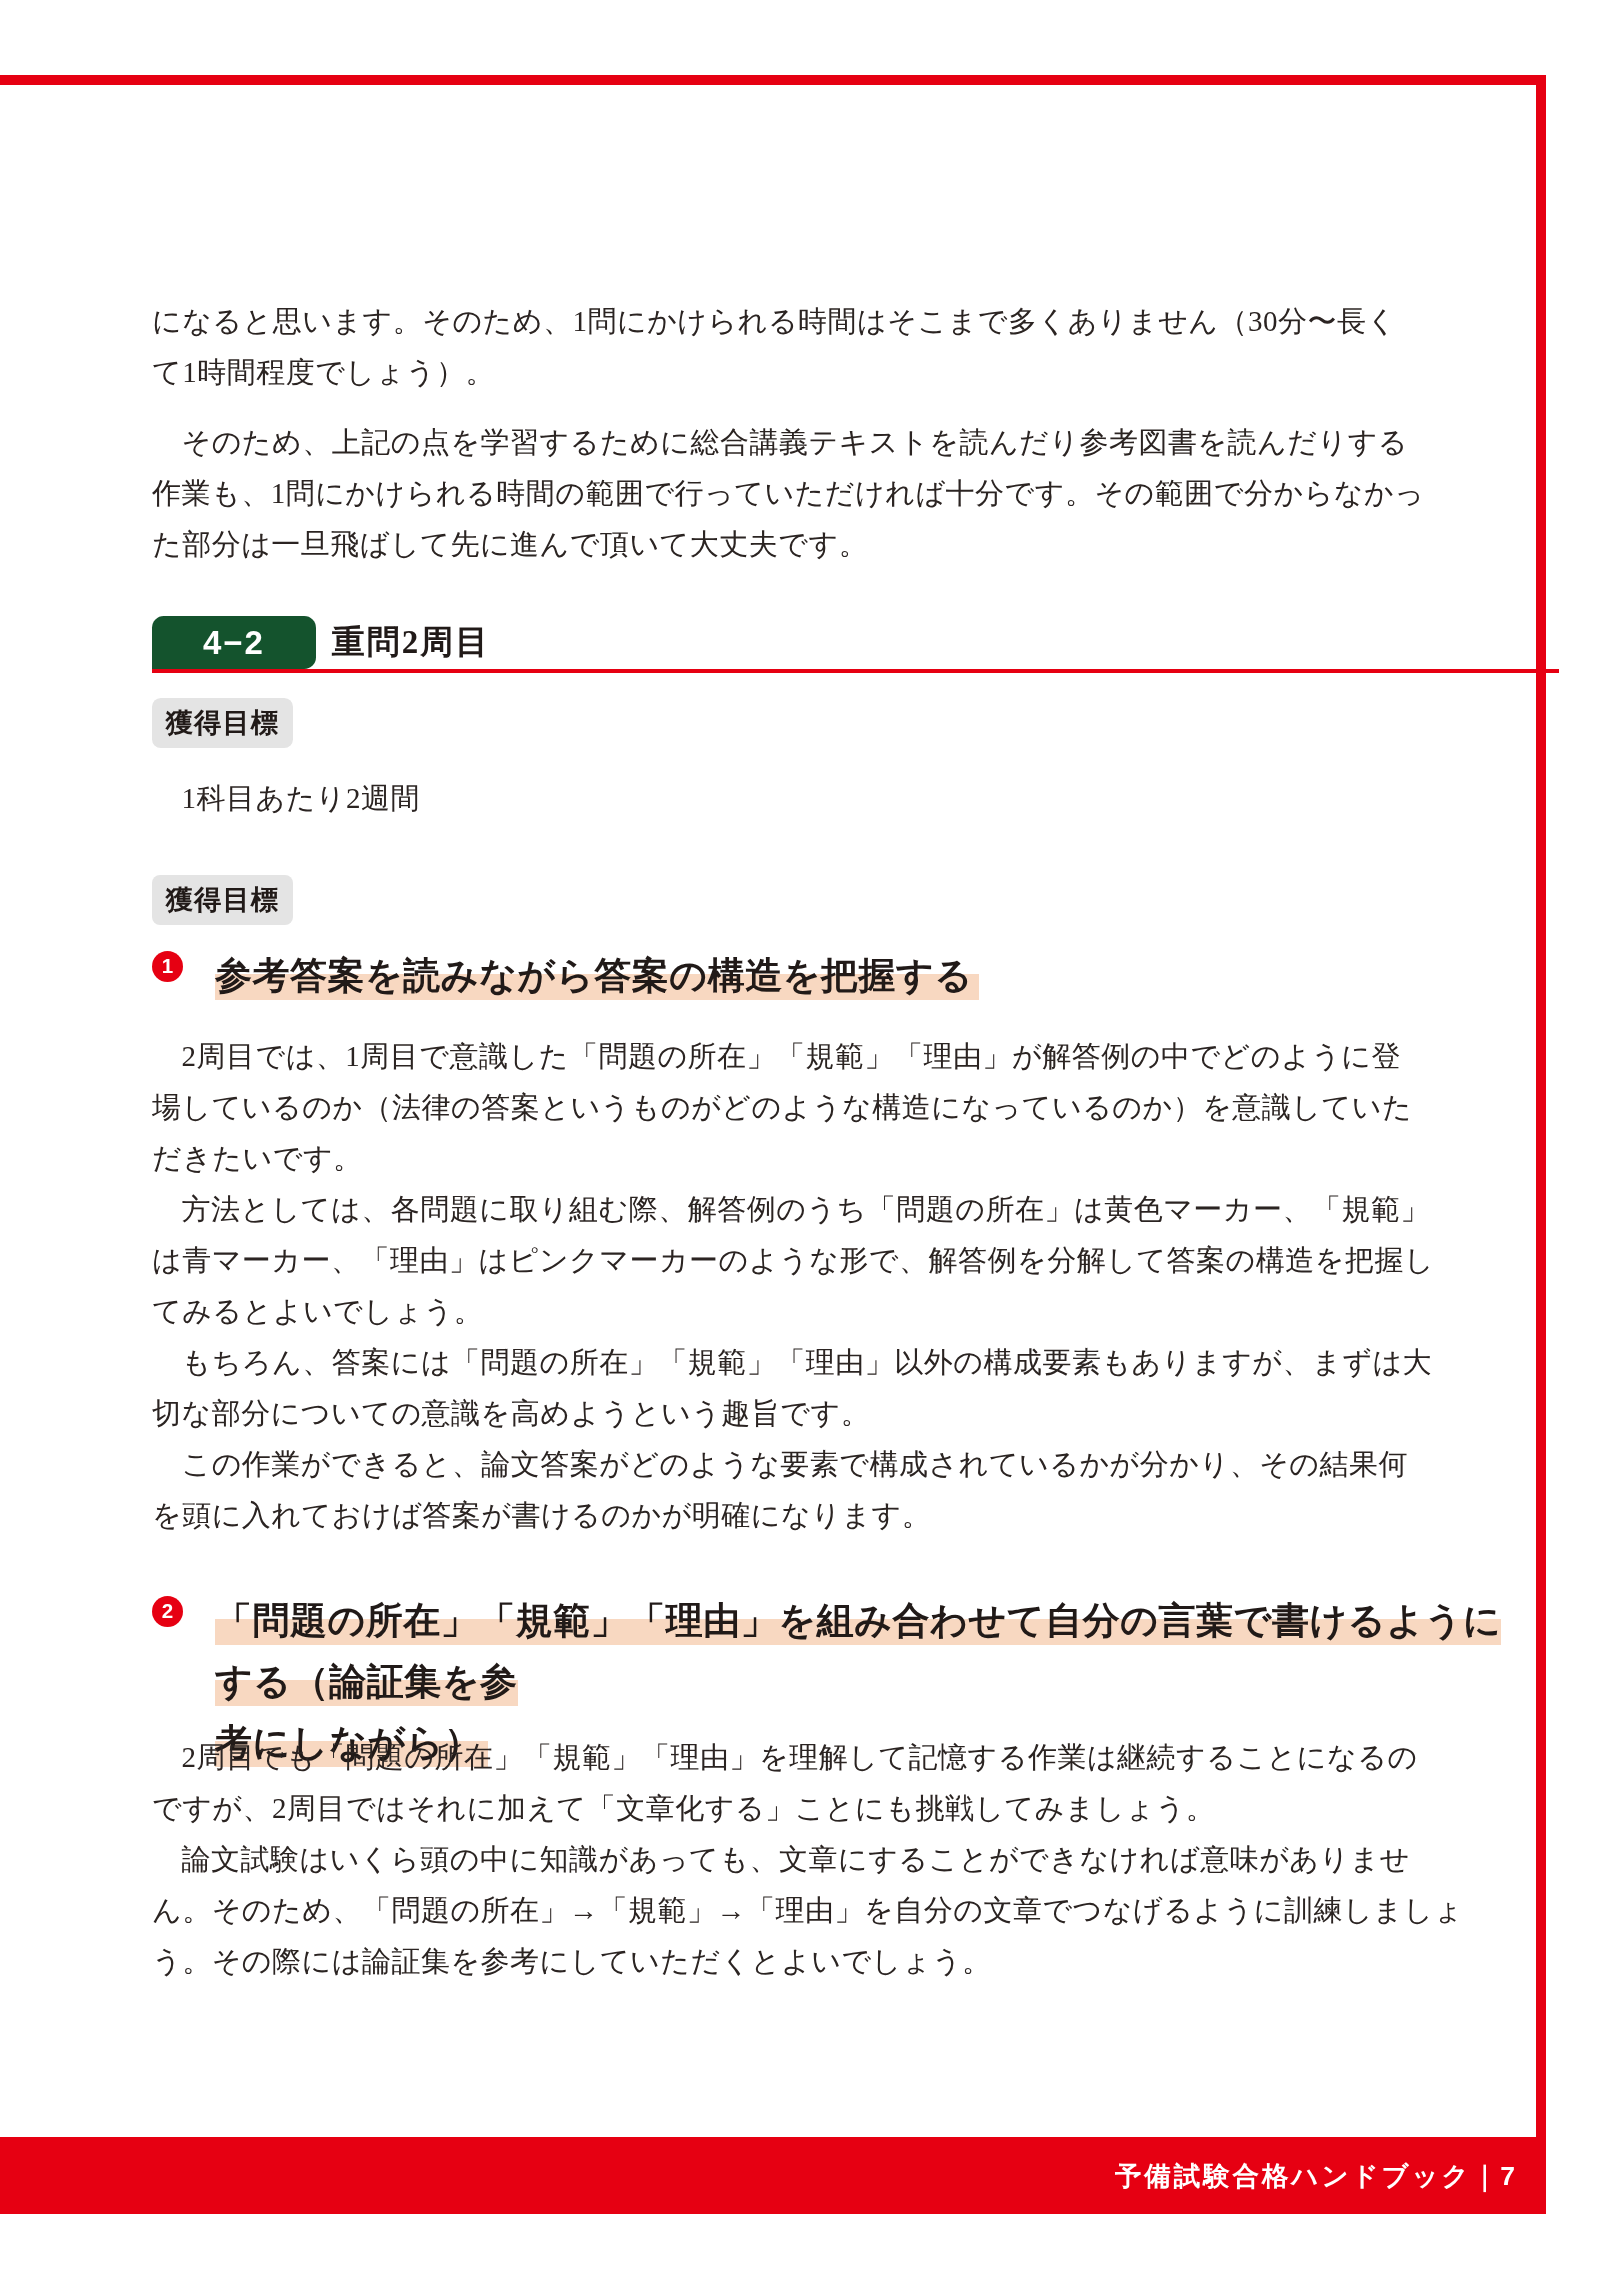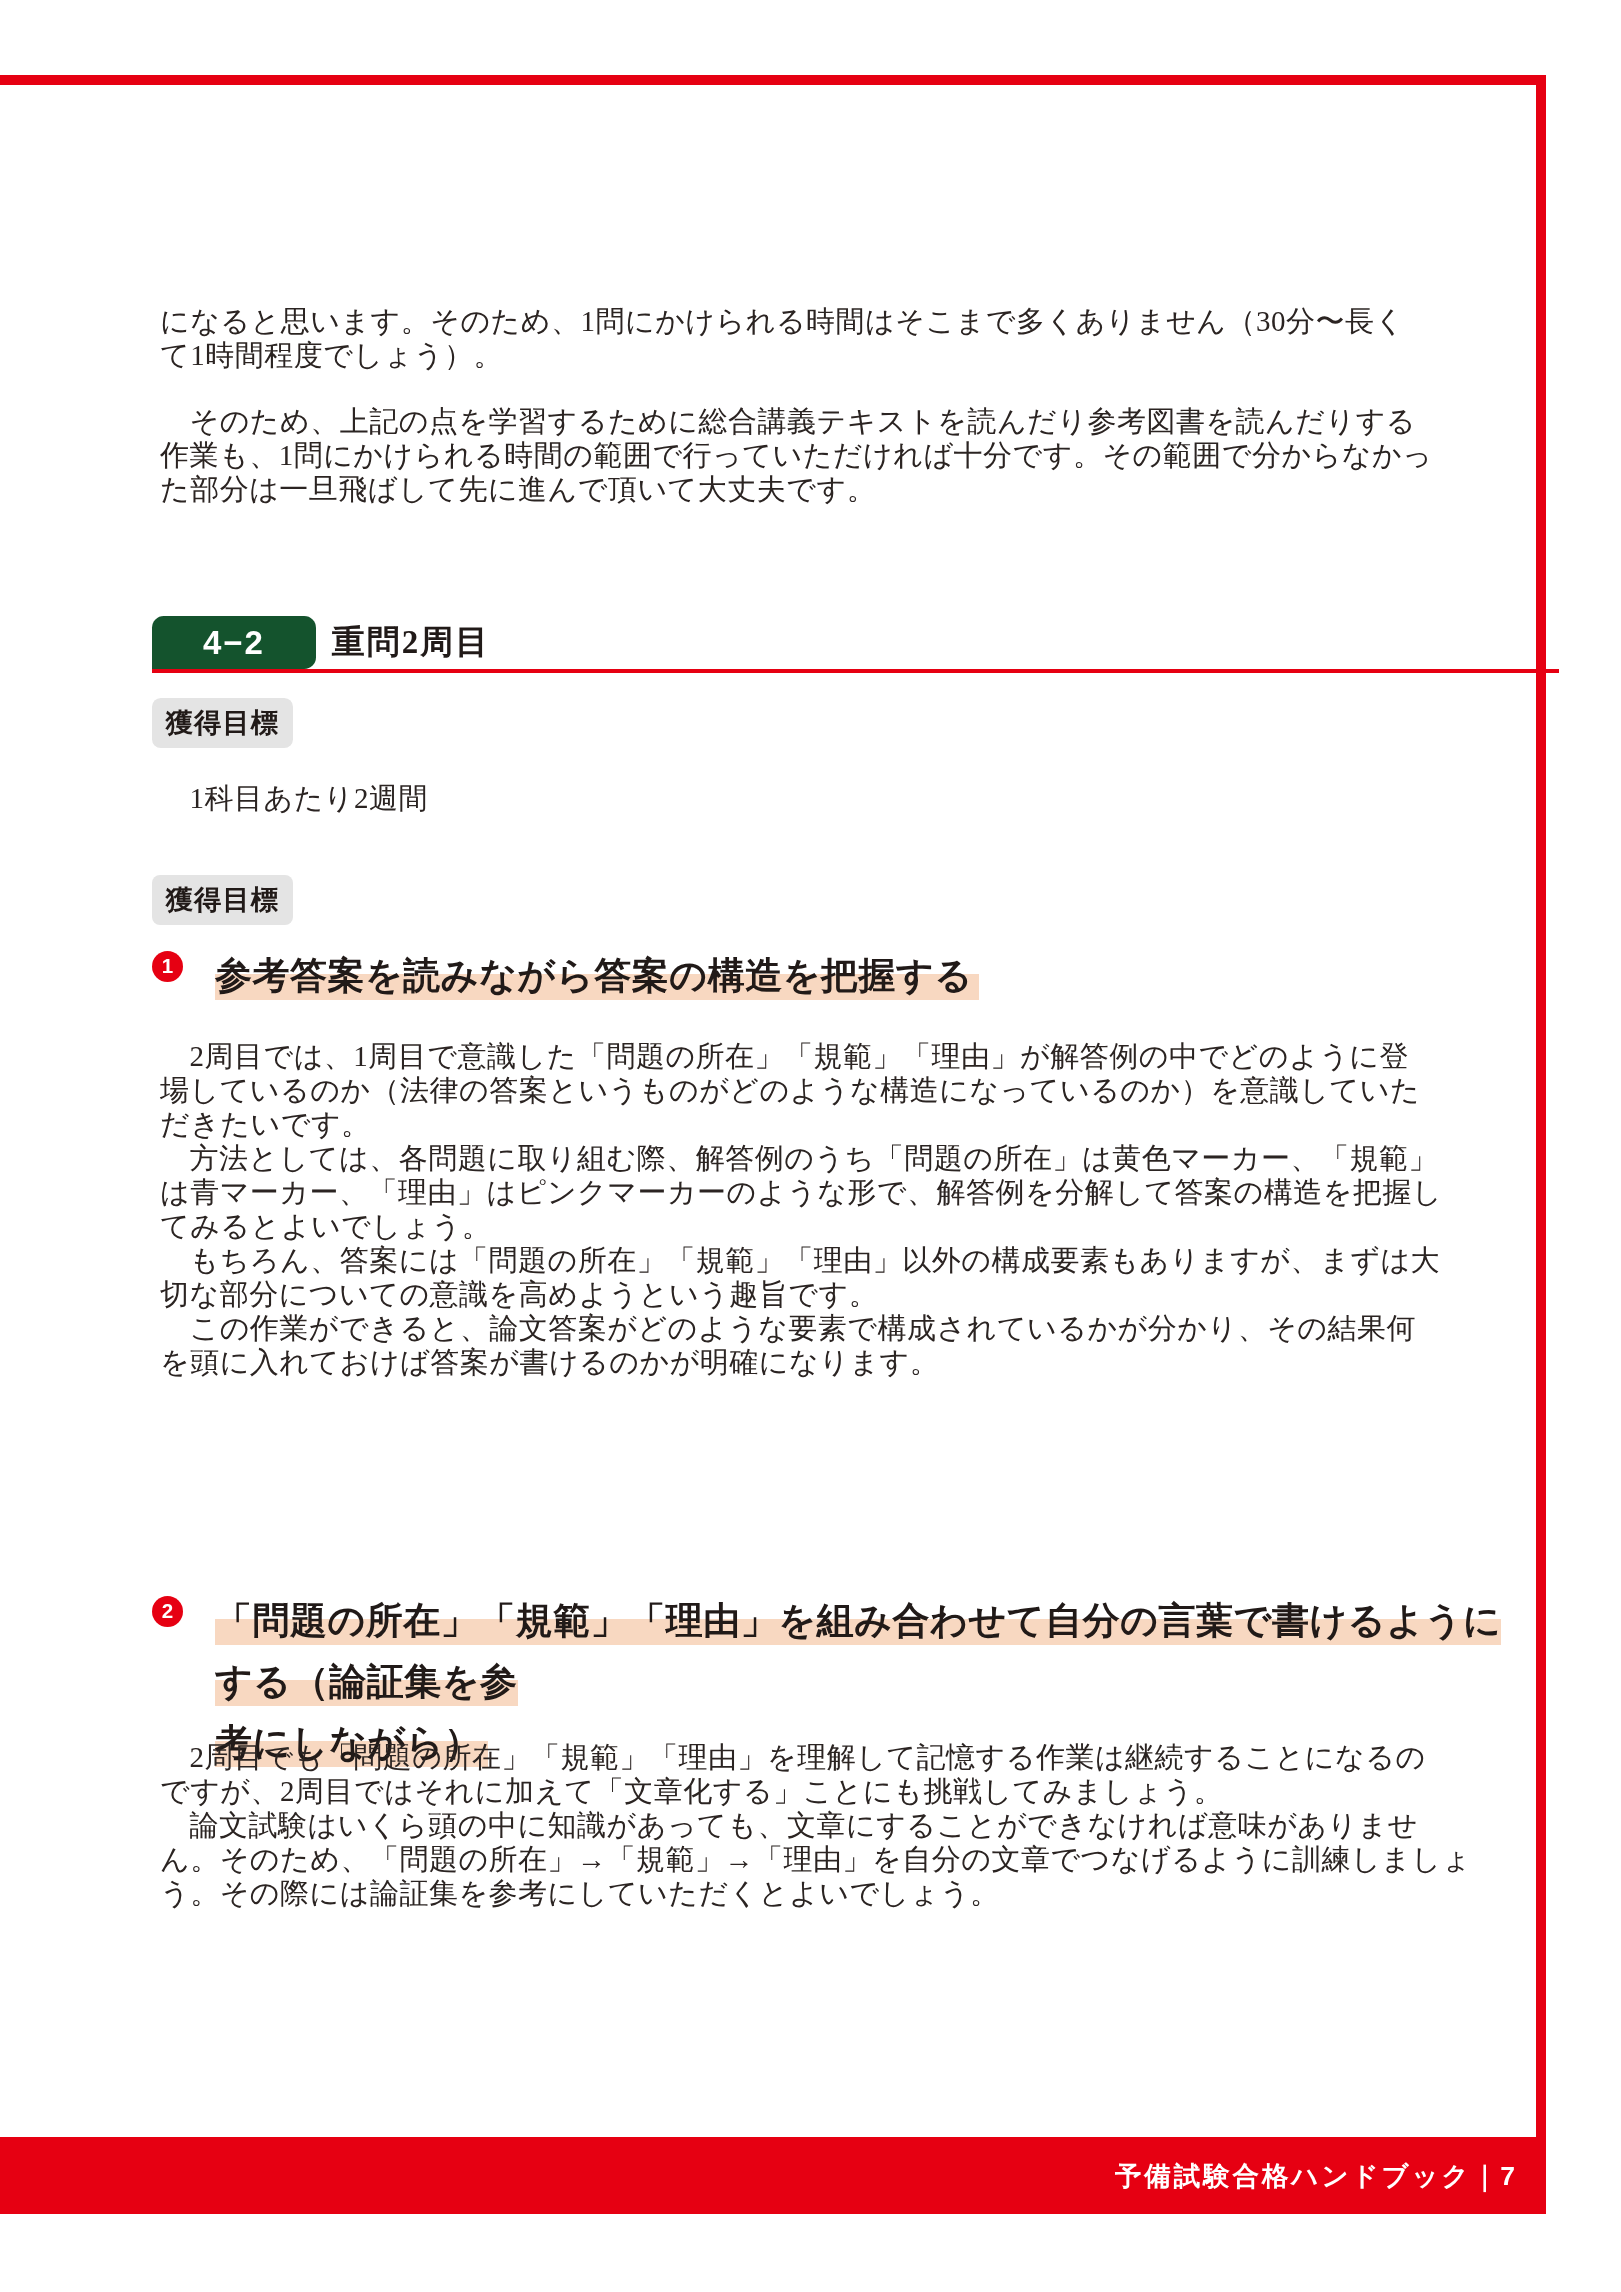--- a/index.html
+++ b/index.html
@@ -10,27 +10,27 @@
     overflow:hidden;
     font-family:"Liberation Serif","DejaVu Serif",serif;
     color:#2b2422;
   }
   
   .top-rule{position:absolute;left:0;top:75px;width:1546px;height:9.8px;background:#e60012;}
   .right-rule{position:absolute;left:1536px;top:75px;width:9.8px;height:2139px;background:#e60012;}
 
   
   .body{
-    position:absolute;left:152px;width:1313px;margin:8px;
-    font-size:29px;line-height:34px;
+    position:absolute;left:152px;width:1313px;margin:0;
+    font-size:29px;line-height:51px;
     white-space:pre-line;
     letter-spacing:0.5px;
   }
   .p1{top:296px;}
-  .p2{top:396px;}
+  .p2{top:417px;}
 
   
   .section-header{
     position:absolute;left:152px;top:616px;width:1407px;height:53px;
     border-bottom:4.9px solid #e60012;
     display:flex;align-items:center;
     font-family:"Liberation Sans","DejaVu Sans",sans-serif;
   }
   .sec-num{
     display:flex;align-items:center;justify-content:center;

